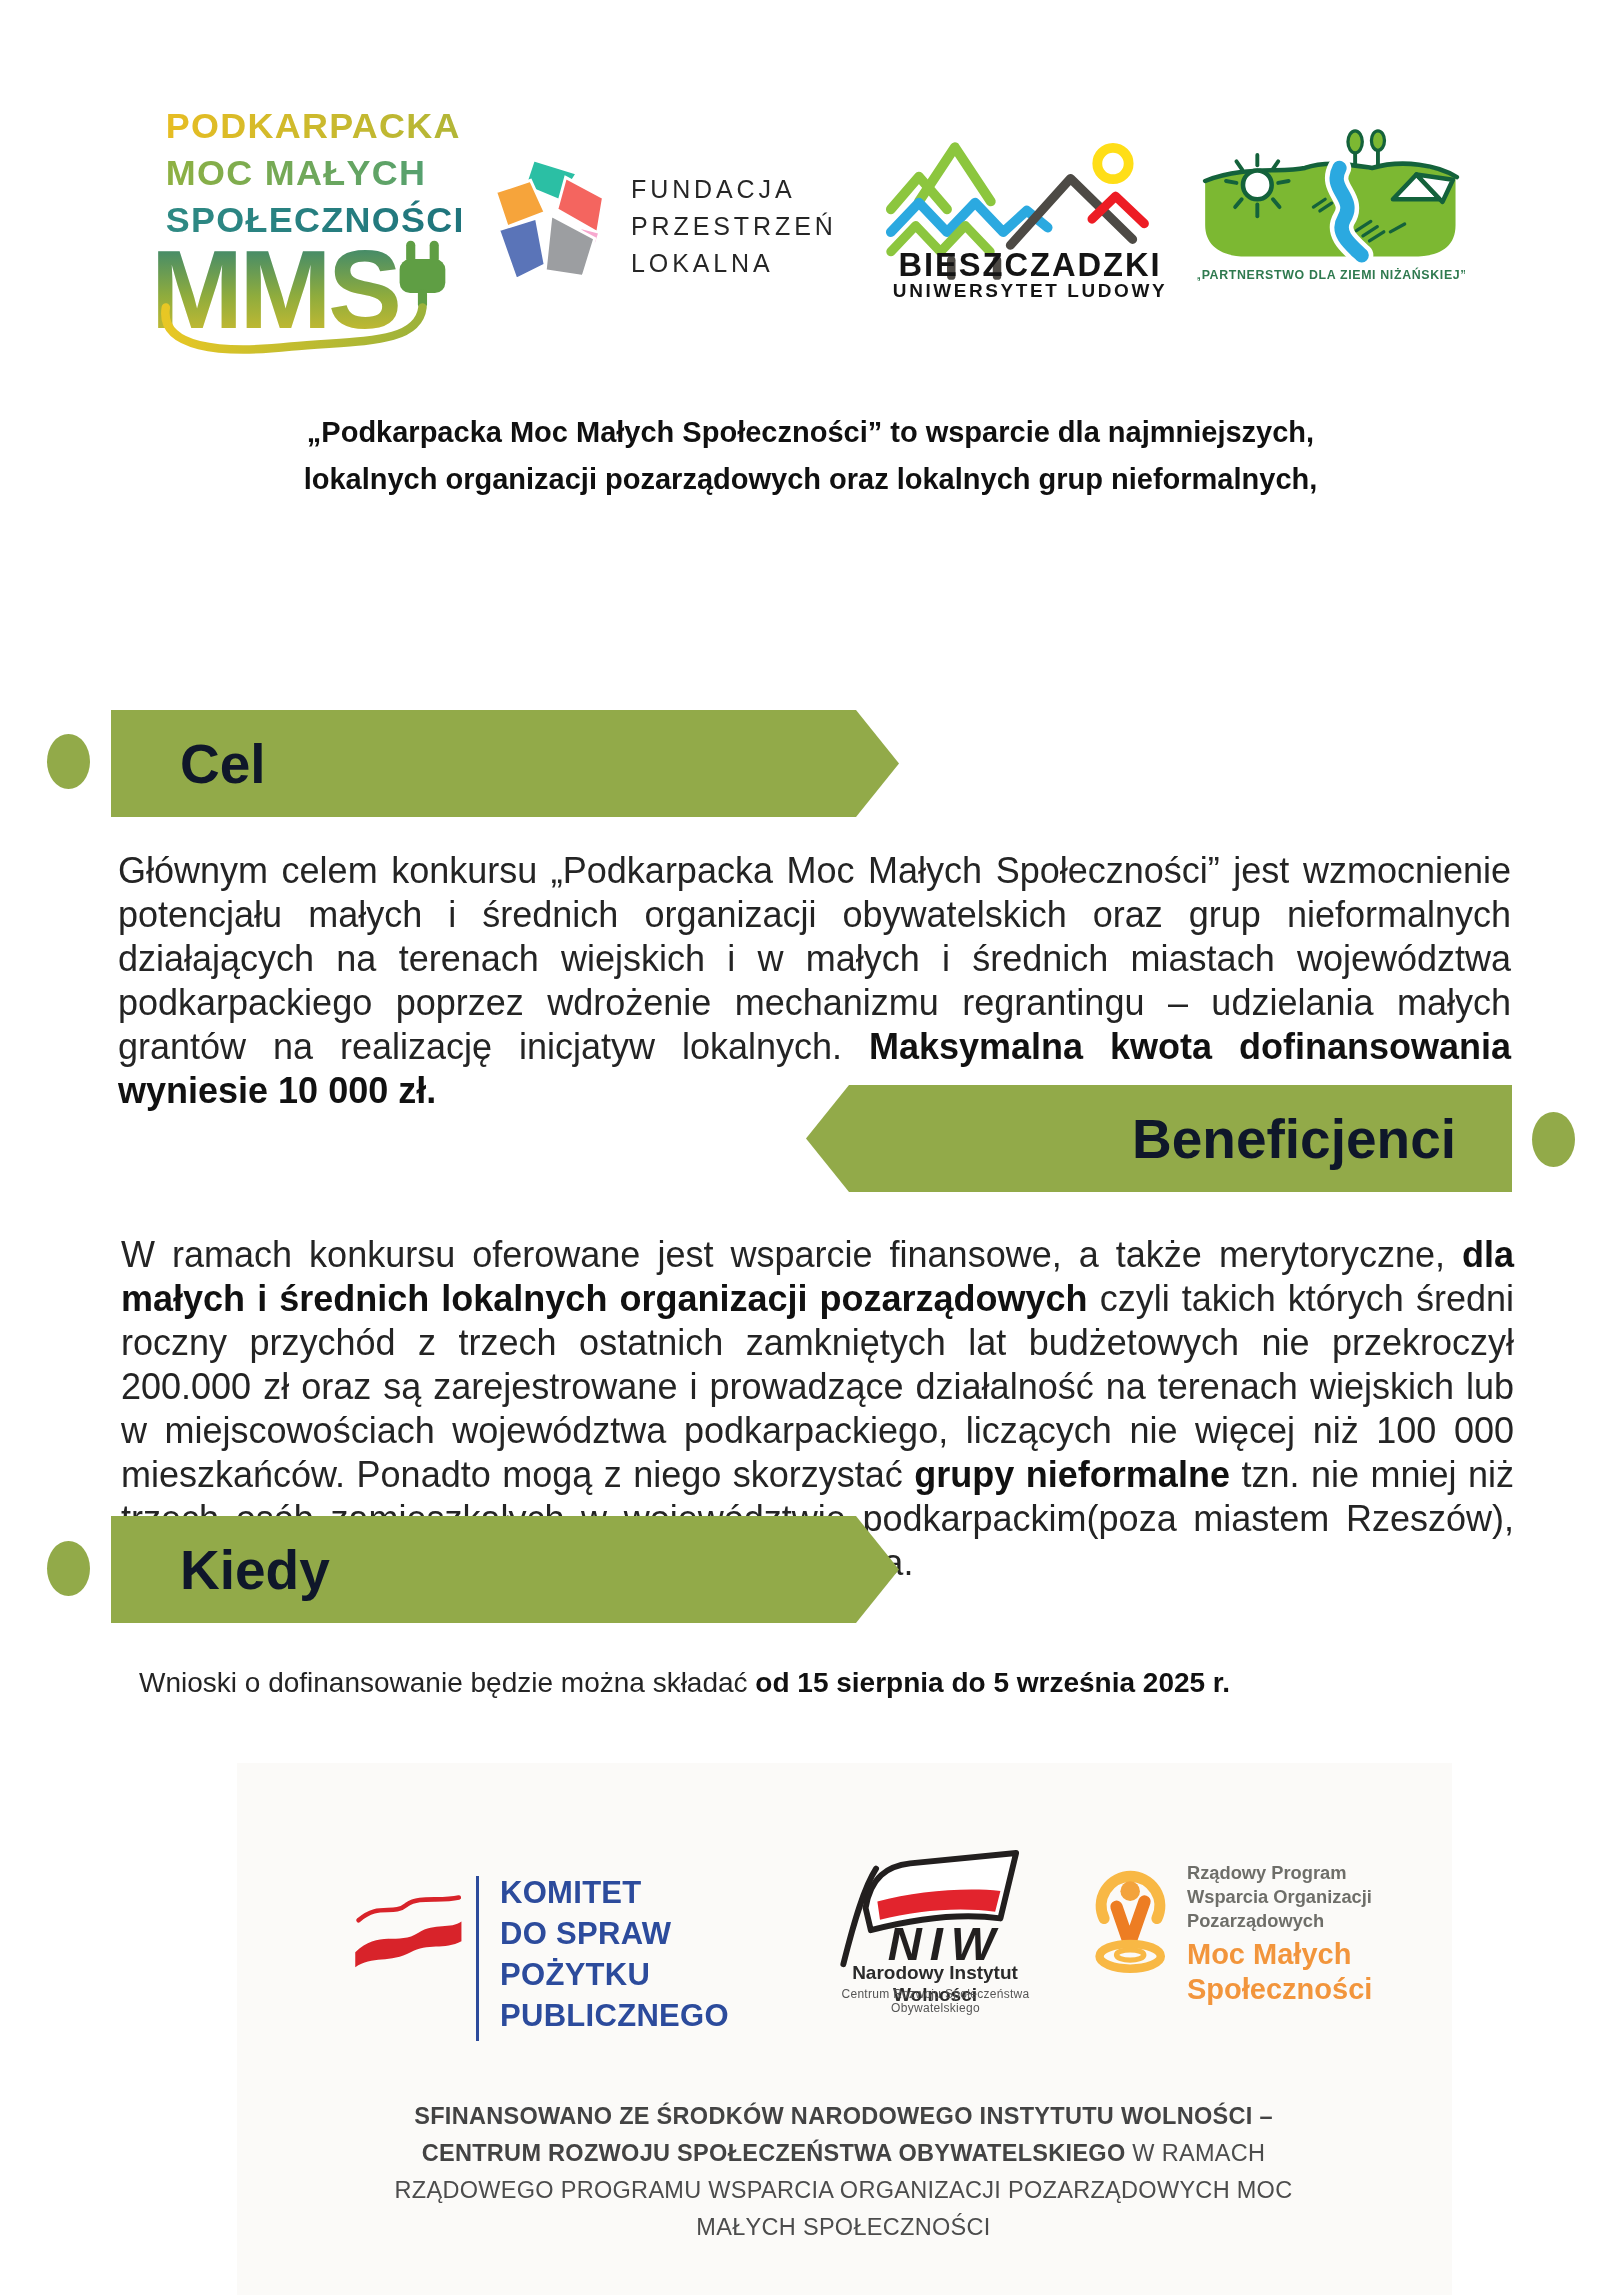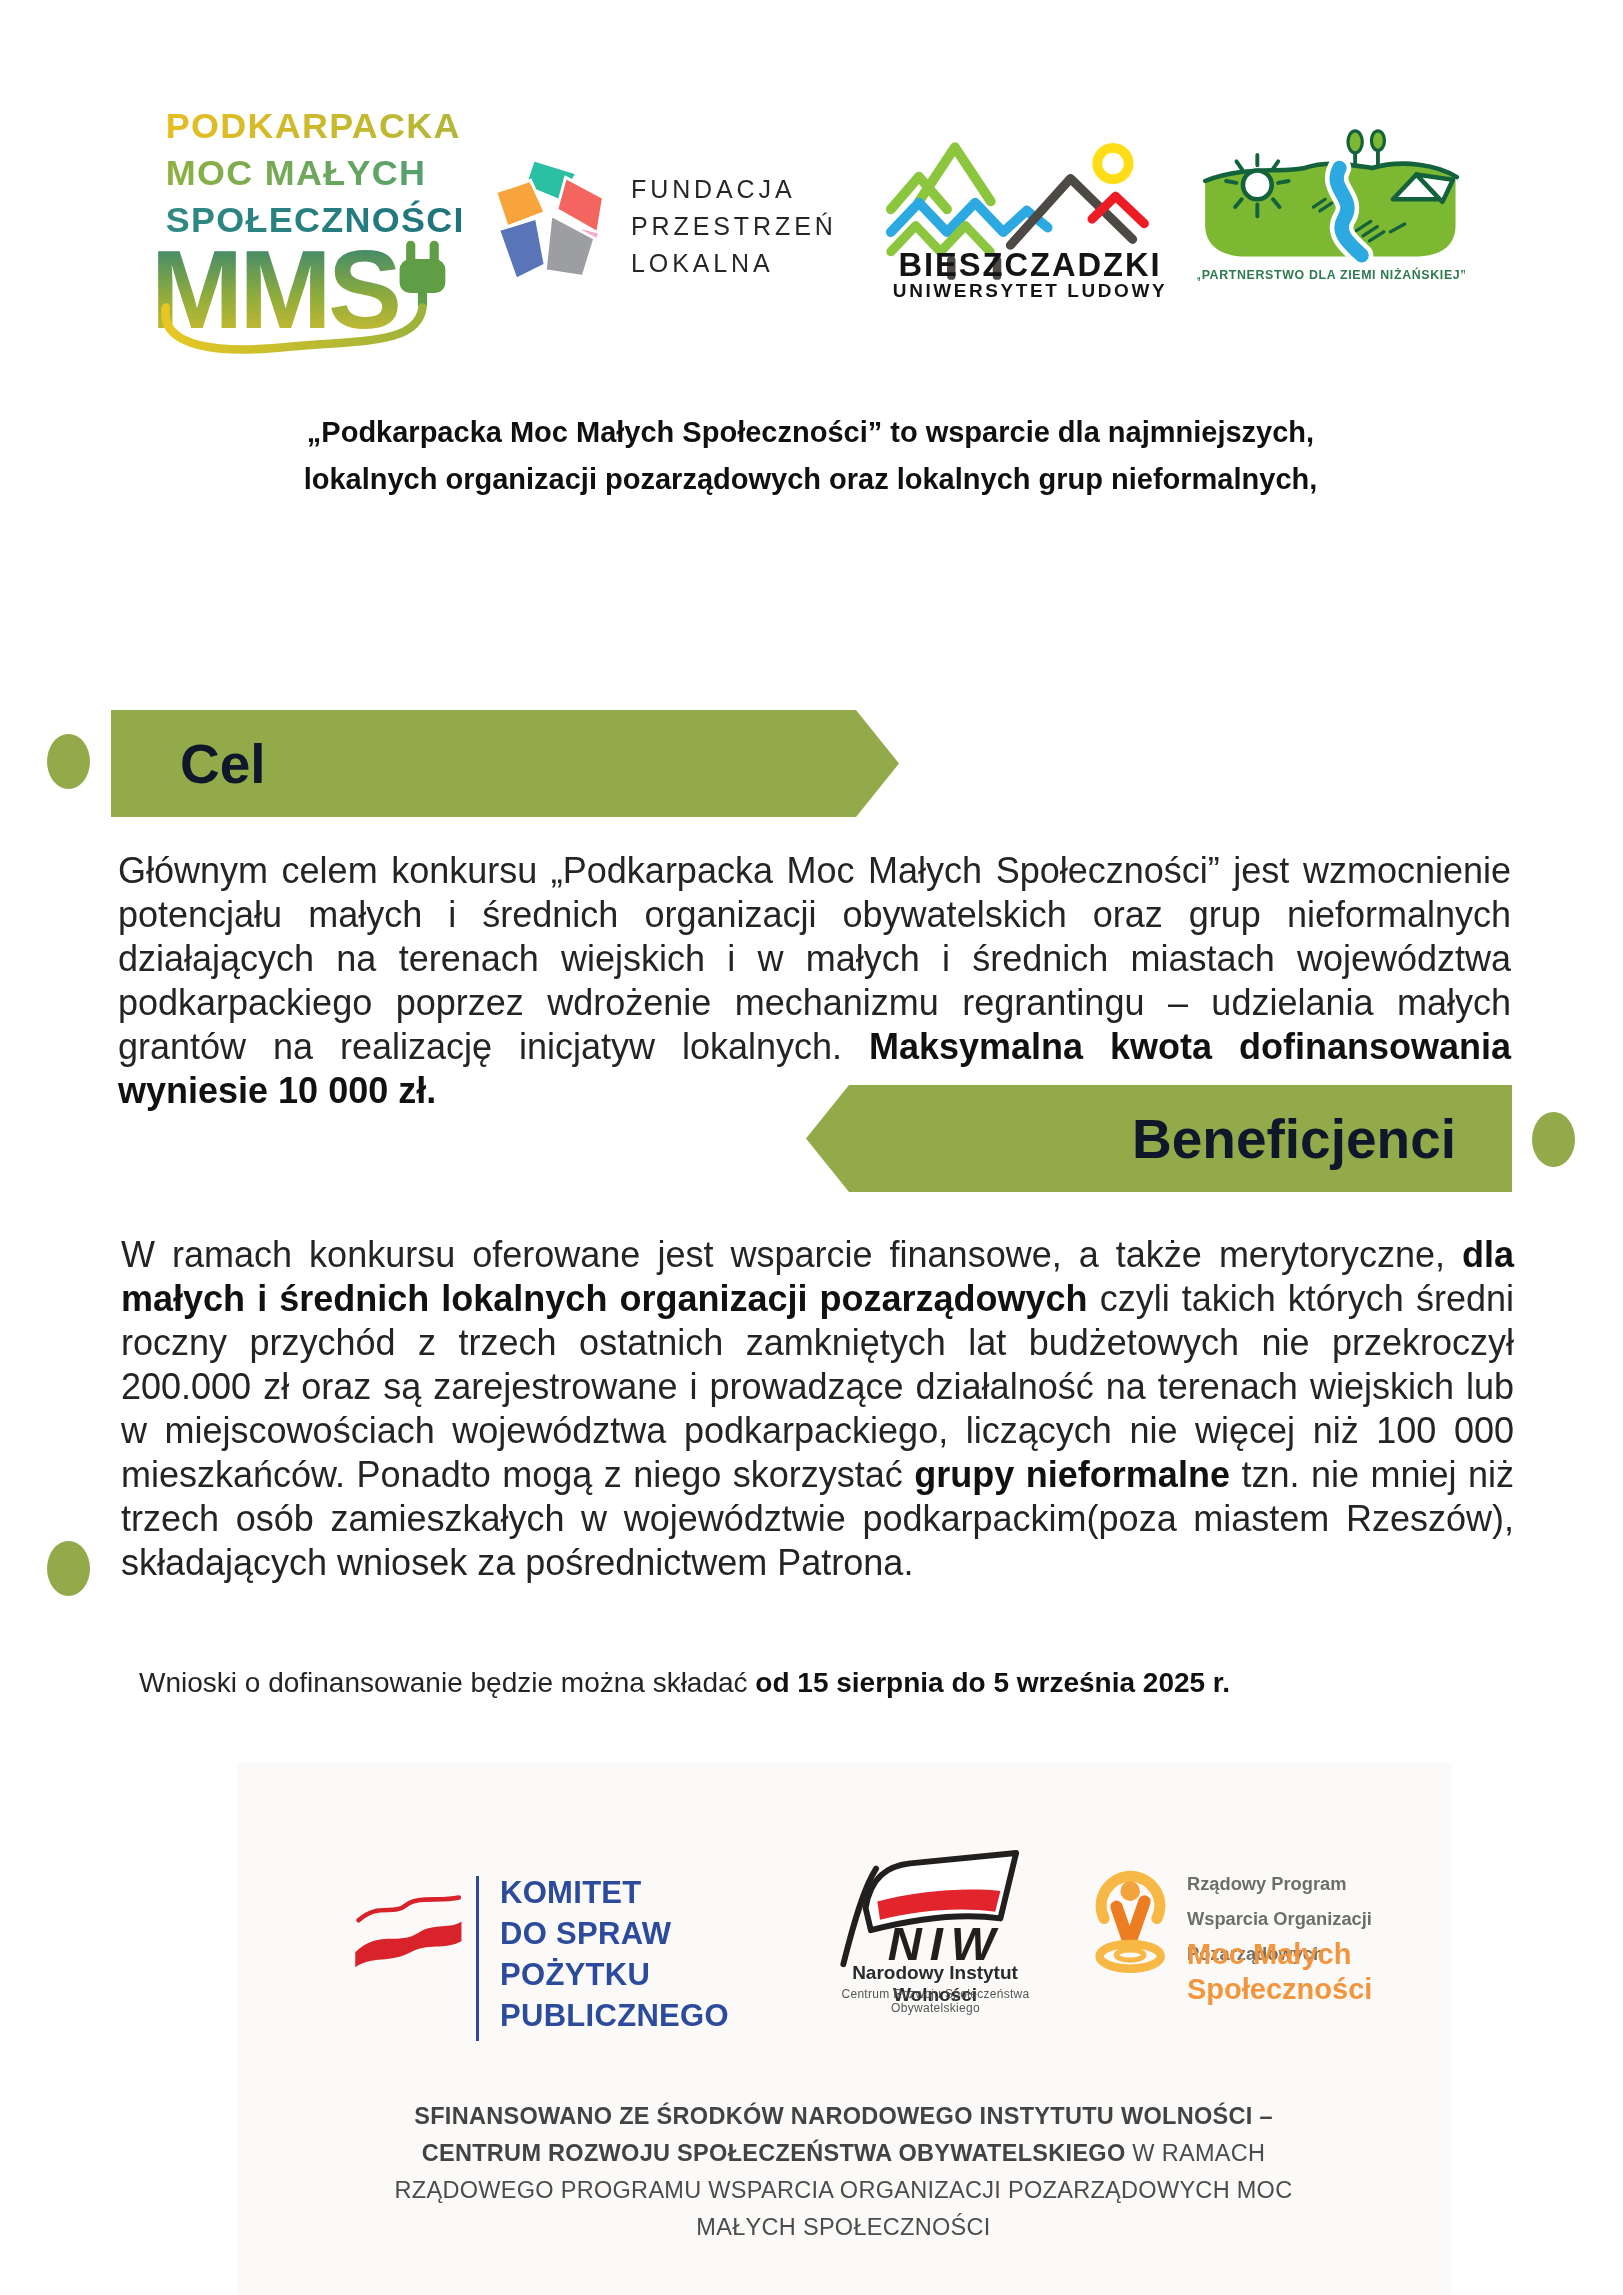--- a/index.html
+++ b/index.html
@@ -32,21 +32,21 @@
   .kiedy-par{text-align:left;font-size:28px;}
 
   
   .footer-panel{left:237px;top:1763px;width:1215px;height:532px;background:#fbfaf8;}
   .komitet-text div{font-size:31px;line-height:41px;color:#2c4b9c;letter-spacing:0.3px;}
   .komitet-text .w6{font-weight:600;}
   .komitet-text .w8{font-weight:700;}
   .komitet-divider{border-left:3.3px solid #2c4b9c;height:165px;width:0;}
   .niw-cap1{font-size:19px;font-weight:700;color:#2b2b2b;text-align:center;}
   .niw-cap2{font-size:12px;font-weight:400;color:#555;text-align:center;letter-spacing:0.3px;}
-  .prog-gray div{font-size:18.3px;font-weight:700;color:#6e6e69;line-height:24px;margin-top:11px;}
+  .prog-gray div{font-size:18.3px;font-weight:700;color:#6e6e69;line-height:24px;}
   .prog-orange div{font-size:29px;font-weight:700;color:#f2953c;line-height:35px;}
   .footer-note{left:353px;top:2098px;width:981px;text-align:center;font-size:23.5px;
                line-height:37px;letter-spacing:0.3px;color:#4c4c4c;}
   .footer-note span{font-weight:400;}
   .footer-note span.b{font-weight:800;color:#434343;}
 </style>
 </head>
 <body>
 
 <div class="page">
@@ -169,20 +169,23 @@
   </div>
   <div class="abs par" style="left:118px;top:849px;width:1393px"><span>Głównym celem konkursu „Podkarpacka Moc Małych Społeczności” jest wzmocnienie potencjału małych i średnich organizacji obywatelskich oraz grup nieformalnych działających na terenach wiejskich i w małych i średnich miastach województwa podkarpackiego poprzez wdrożenie mechanizmu regrantingu – udzielania małych grantów na realizację inicjatyw lokalnych. </span><span class="b">Maksymalna kwota dofinansowania wyniesie 10 000 zł.</span></div>
 
   <div class="abs banner arrow-left" style="left:806px;top:1085px;width:706px">
     <span>Beneficjenci</span>
   </div>
   <div class="abs dot" style="left:1532px;top:1112px"></div>
   <div class="abs par" style="left:121px;top:1233px;width:1393px"><span>W ramach konkursu oferowane jest wsparcie finansowe, a także merytoryczne, </span><span class="b">dla małych i średnich lokalnych organizacji pozarządowych</span><span> czyli takich których średni roczny przychód z trzech ostatnich zamkniętych lat budżetowych nie przekroczył 200.000 zł oraz są zarejestrowane i prowadzące działalność na terenach wiejskich lub w miejscowościach województwa podkarpackiego, liczących nie więcej niż 100 000 mieszkańców. Ponadto mogą z niego skorzystać </span><span class="b">grupy nieformalne</span><span> tzn. nie mniej niż trzech osób zamieszkałych w województwie podkarpackim(poza miastem Rzeszów), składających wniosek za pośrednictwem Patrona.</span></div>
 
   <div class="abs dot" style="left:47px;top:1541px"></div>
+  <div class="abs banner arrow-right" style="left:111px;top:1516px;width:788px">
+    <span>Kiedy</span>
+  </div>
   <div class="abs par kiedy-par" style="left:139px;top:1661px;width:1373px"><span>Wnioski o dofinansowanie będzie można składać </span><span class="b">od 15 sierpnia do 5 września 2025 r.</span></div>
 
   <div class="abs footer-panel"></div>
 
   <svg class="abs" style="left:352px;top:1889px" width="114" height="88" viewBox="0 0 175 135">
     <path d="M 10 48 C 42 20 62 42 84 24 C 104 10 134 20 164 13" stroke="#d8232a" stroke-width="7" fill="none" stroke-linecap="round"></path>
     <path d="M 5 97 C 40 62 72 87 102 67 C 127 52 152 62 168 50 L 168 80
              C 142 94 116 82 90 97 C 60 114 30 102 5 120 Z" fill="#d8232a"></path>
   </svg>
   <div class="abs komitet-divider" style="left:476px;top:1876px"></div>

